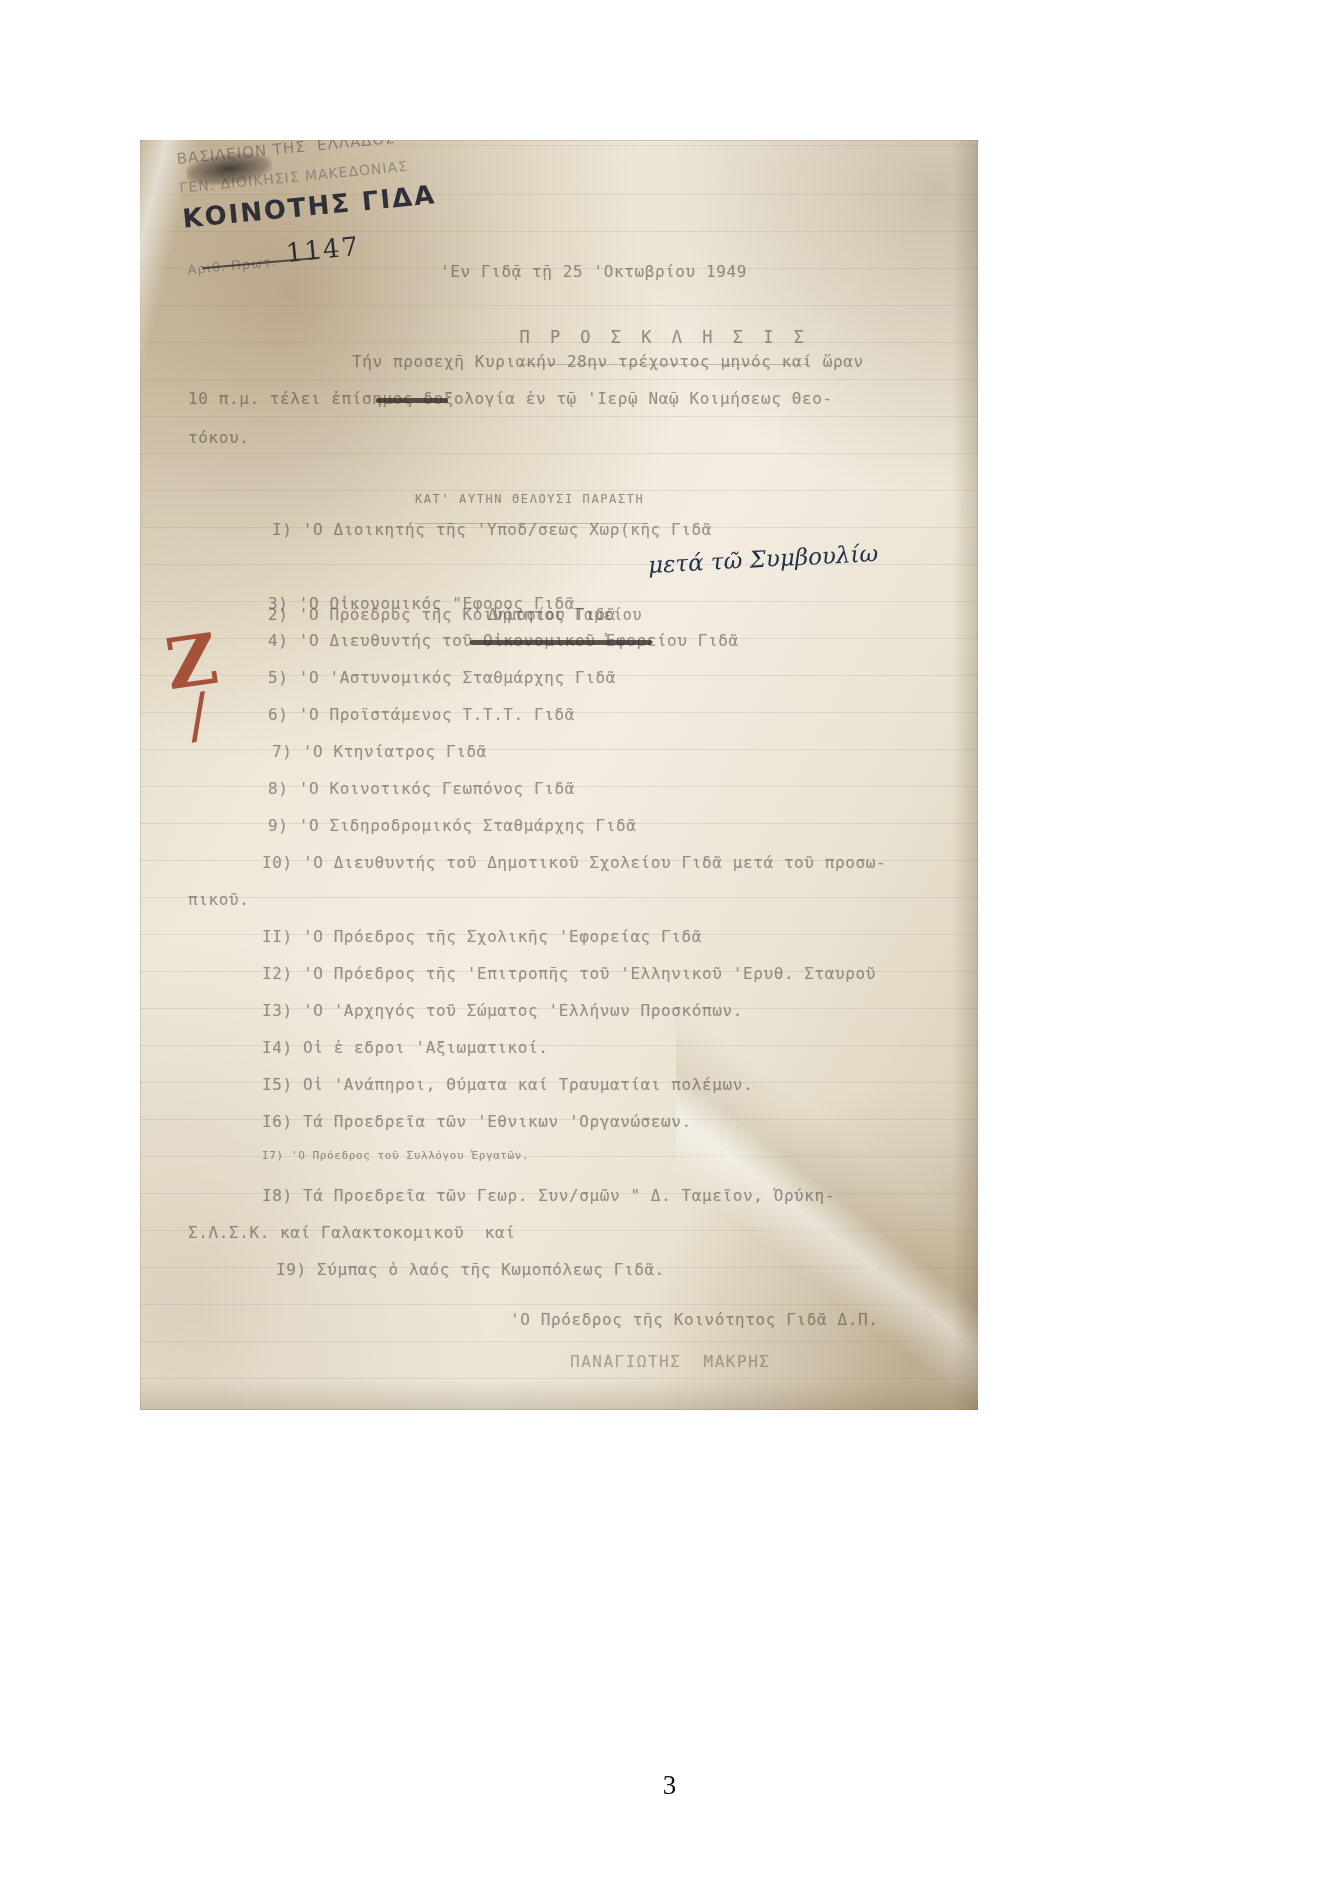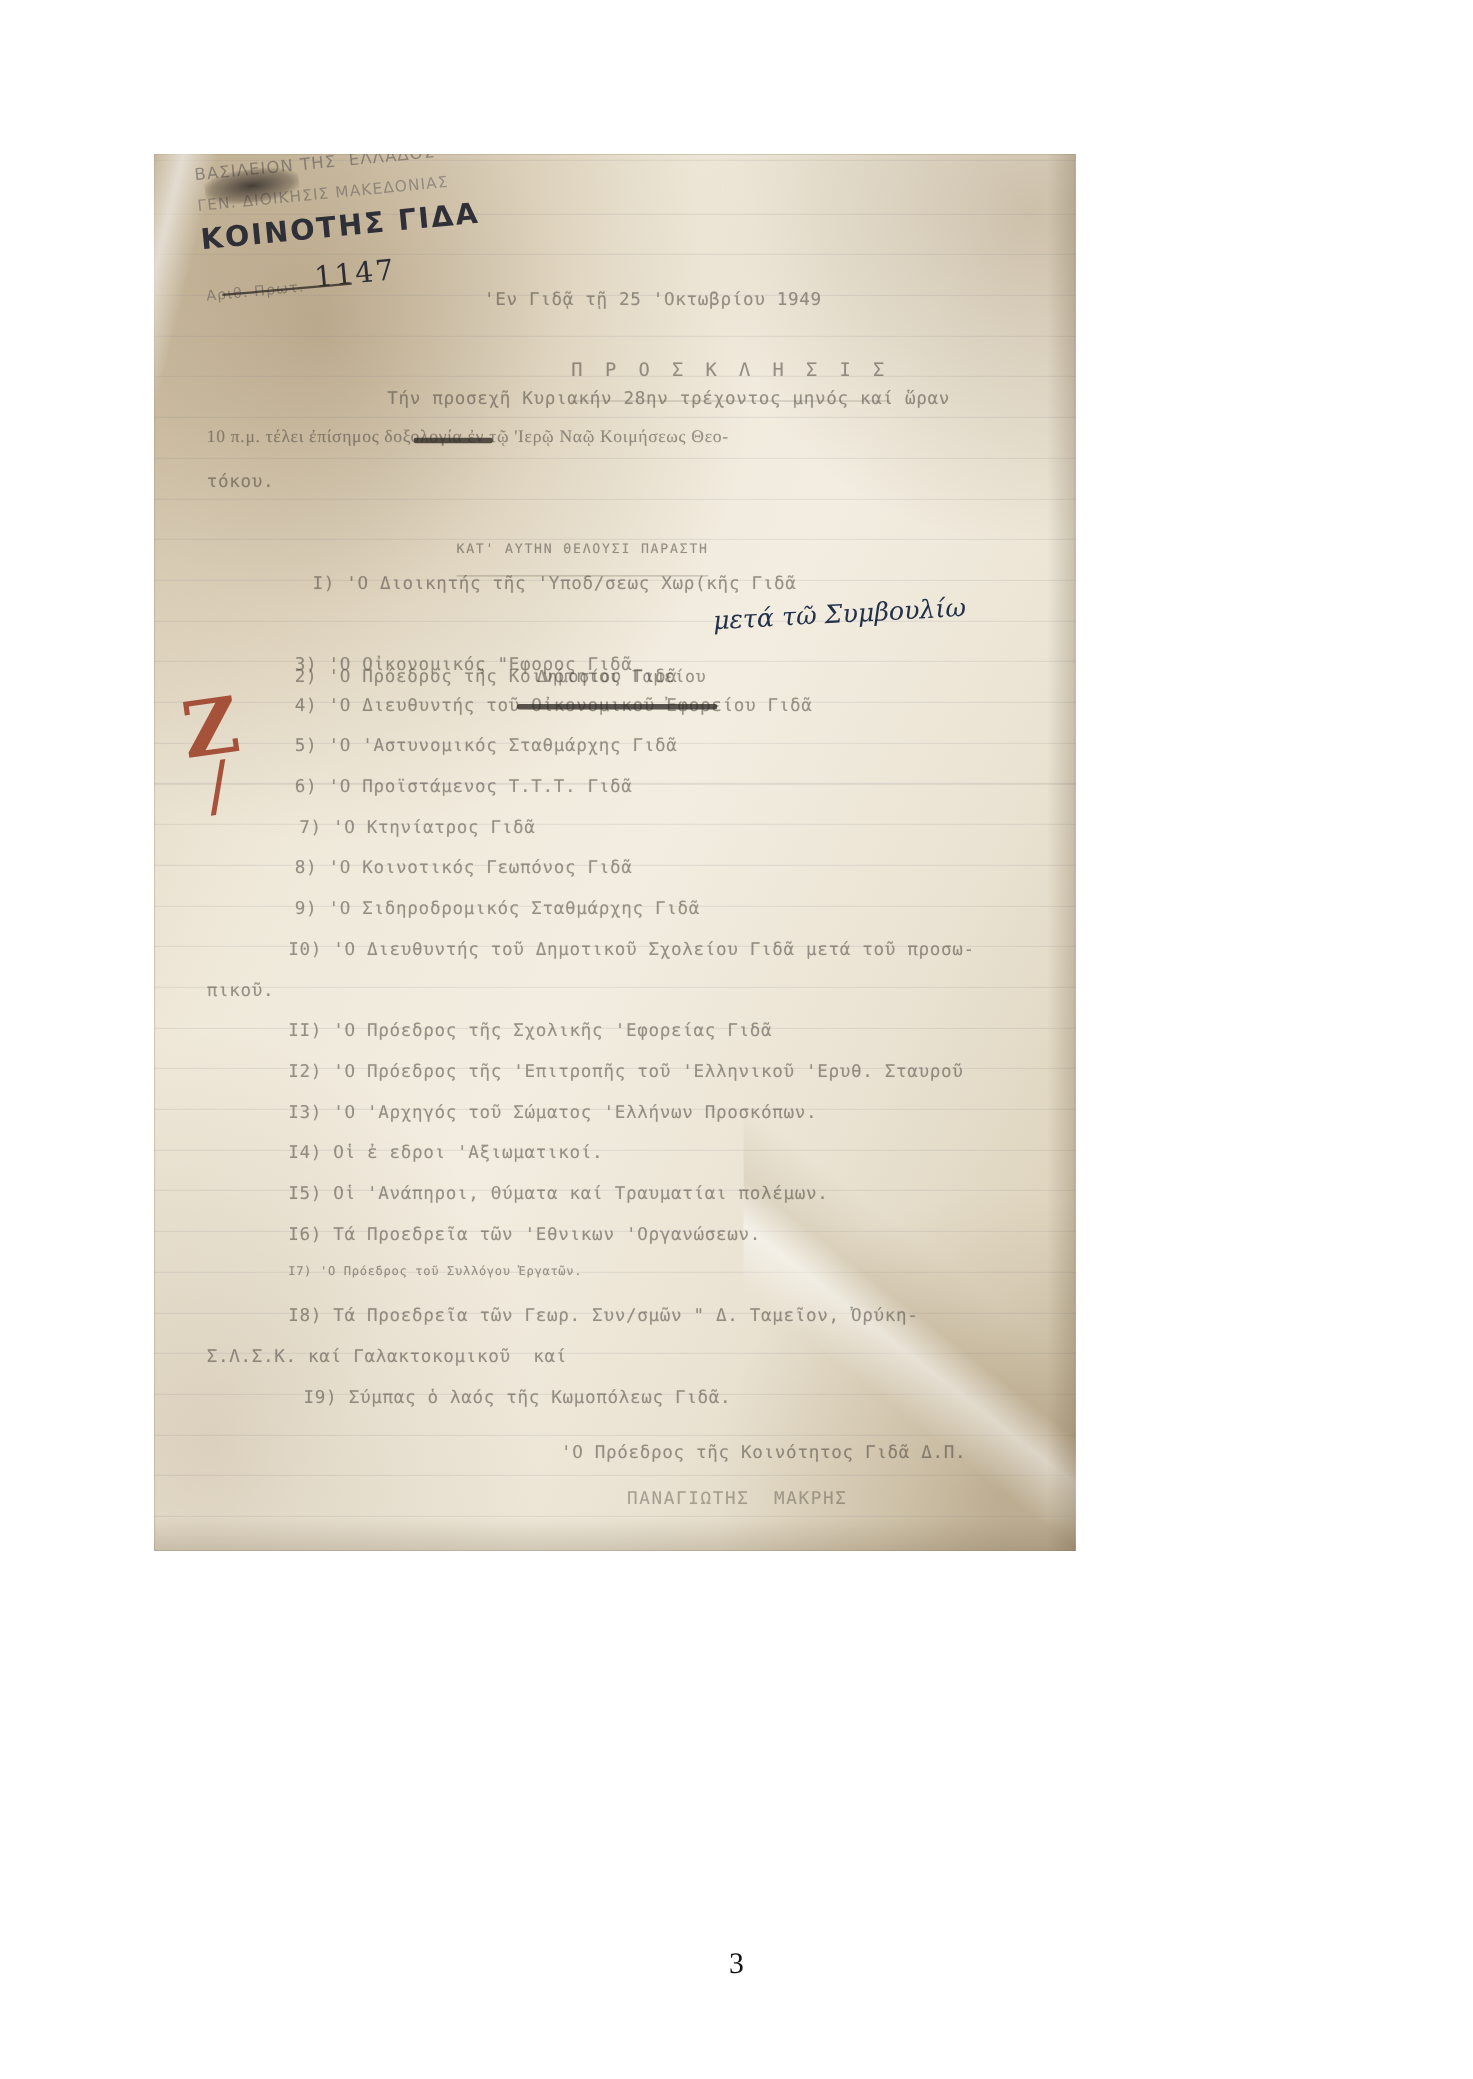--- a/index.html
+++ b/index.html
@@ -230,29 +230,29 @@
     <div class="stamp-smudge"></div>
     <div class="num-underline" style="left:62px; top:122px; width:118px; transform:rotate(-5deg);"></div>
 
     <div class="tw faded" style="left:300px; top:122px; font-size:16px;">'Εν Γιδᾷ τῇ 25 'Οκτωβρίου 1949</div>
 
     <div class="tw spaced faded" style="left:288px; top:167px; font-size:17px;">
       <span class="underline-txt">Π Ρ Ο Σ Κ Λ Η Σ Ι Σ</span>
     </div>
 
     <div class="tw faded" style="left:212px; top:212px; font-size:16px;">Τήν προσεχῆ Κυριακήν 28ην τρέχοντος μηνός καί ὥραν</div>
-    <div class="tw faded" style="left:48px; top:249px; font-size:16px;font-family:Liberation Serif, serif;">10 π.μ. τέλει ἐπίσημος δοξολογία ἐν τῷ 'Ιερῷ Ναῷ Κοιμήσεως Θεο-</div>
+    <div class="tw faded" style="left:48px; top:249px; font-size:16px;">10 π.μ. τέλει ἐπίσημος δοξολογία ἐν τῷ 'Ιερῷ Ναῷ Κοιμήσεως Θεο-</div>
     <div class="struck" style="left:236px; top:258px; width:72px;"></div>
     <div class="tw faded" style="left:48px; top:288px; font-size:16px;">τόκου.</div>
 
     <div class="tw faded" style="left:222px; top:338px; font-size:12px; letter-spacing:1.6px;">
       <span class="underline-txt">ΚΑΤ' ΑΥΤΗΝ ΘΕΛΟΥΣΙ ΠΑΡΑΣΤΗ</span>
     </div>
 
-    <div class="tw faded" style="left:144px; top:380px; font-size:16px;"><span>I)</span> <span>'Ο Διοικητής τῆς 'Υποδ/σεως Χωρ(κῆς Γιδᾶ</span></div>
+    <div class="tw faded" style="left:132px; top:380px; font-size:16px;"><span>I)</span> <span>'Ο Διοικητής τῆς 'Υποδ/σεως Χωρ(κῆς Γιδᾶ</span></div>
 
     <div class="tw faded" style="left:128px; top:417px; font-size:16px;margin-top:48px;"><span>2)</span> <span>'Ο Πρόεδρος τῆς Κοινότητος Γιδᾶ</span></div>
     <div class="hand hand-blue" style="left:508px; top:406px; font-size:23px; transform:rotate(-3deg);">μετά τῶ Συμβουλίω</div>
 
     <div class="tw faded" style="left:128px; top:454px; font-size:16px;"><span>3)</span> <span>'Ο Οἰκονομικός "Εφορος Γιδᾶ</span></div>
 
     <div class="tw faded" style="left:128px; top:491px; font-size:16px;"><span>4)</span> <span>'Ο Διευθυντής τοῦ</span> <span class="veryfaded">Οἰκονομικοῦ Ἐφορείου</span> <span>Γιδᾶ</span></div>
     <div class="struck" style="left:330px; top:500px; width:182px;"></div>
     <div class="tw faded" style="left:348px; top:466px; font-size:15px;">Δημοσίου Ταμείου</div>
 

